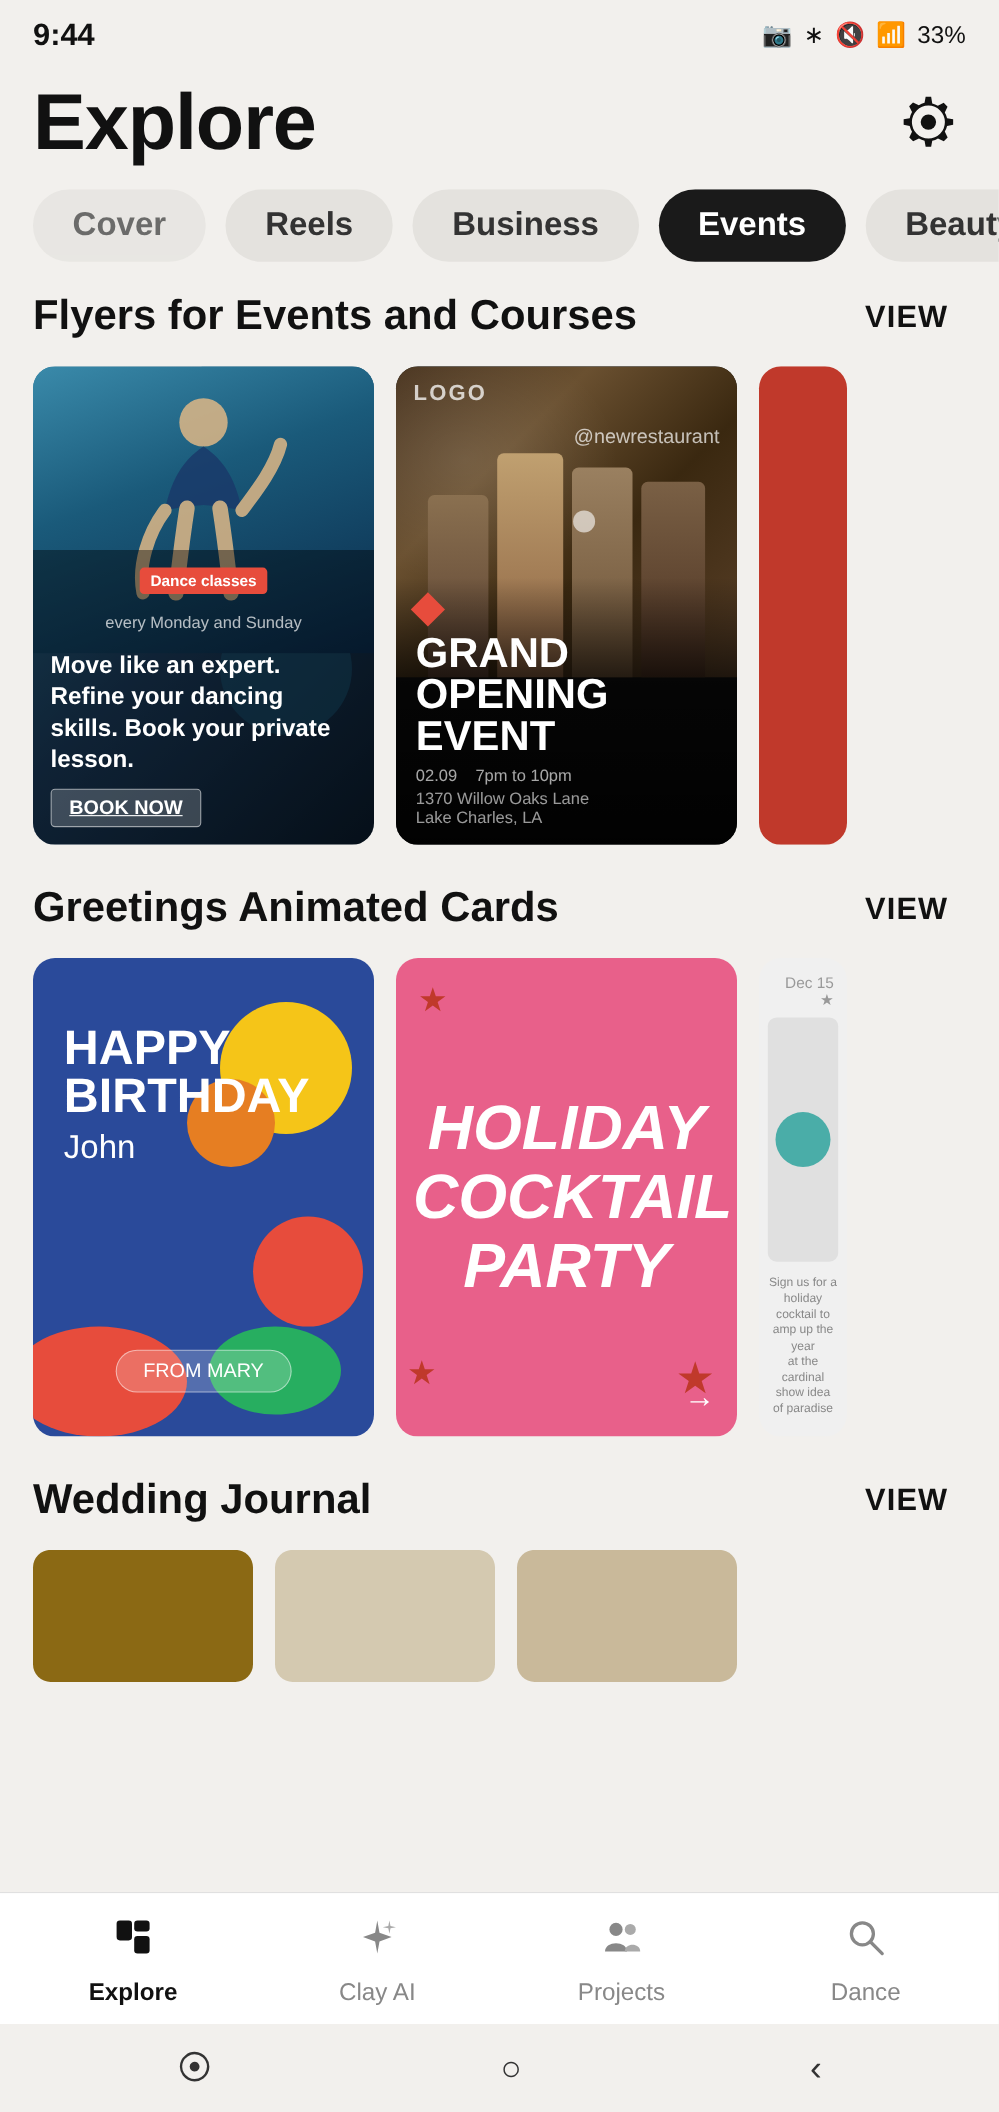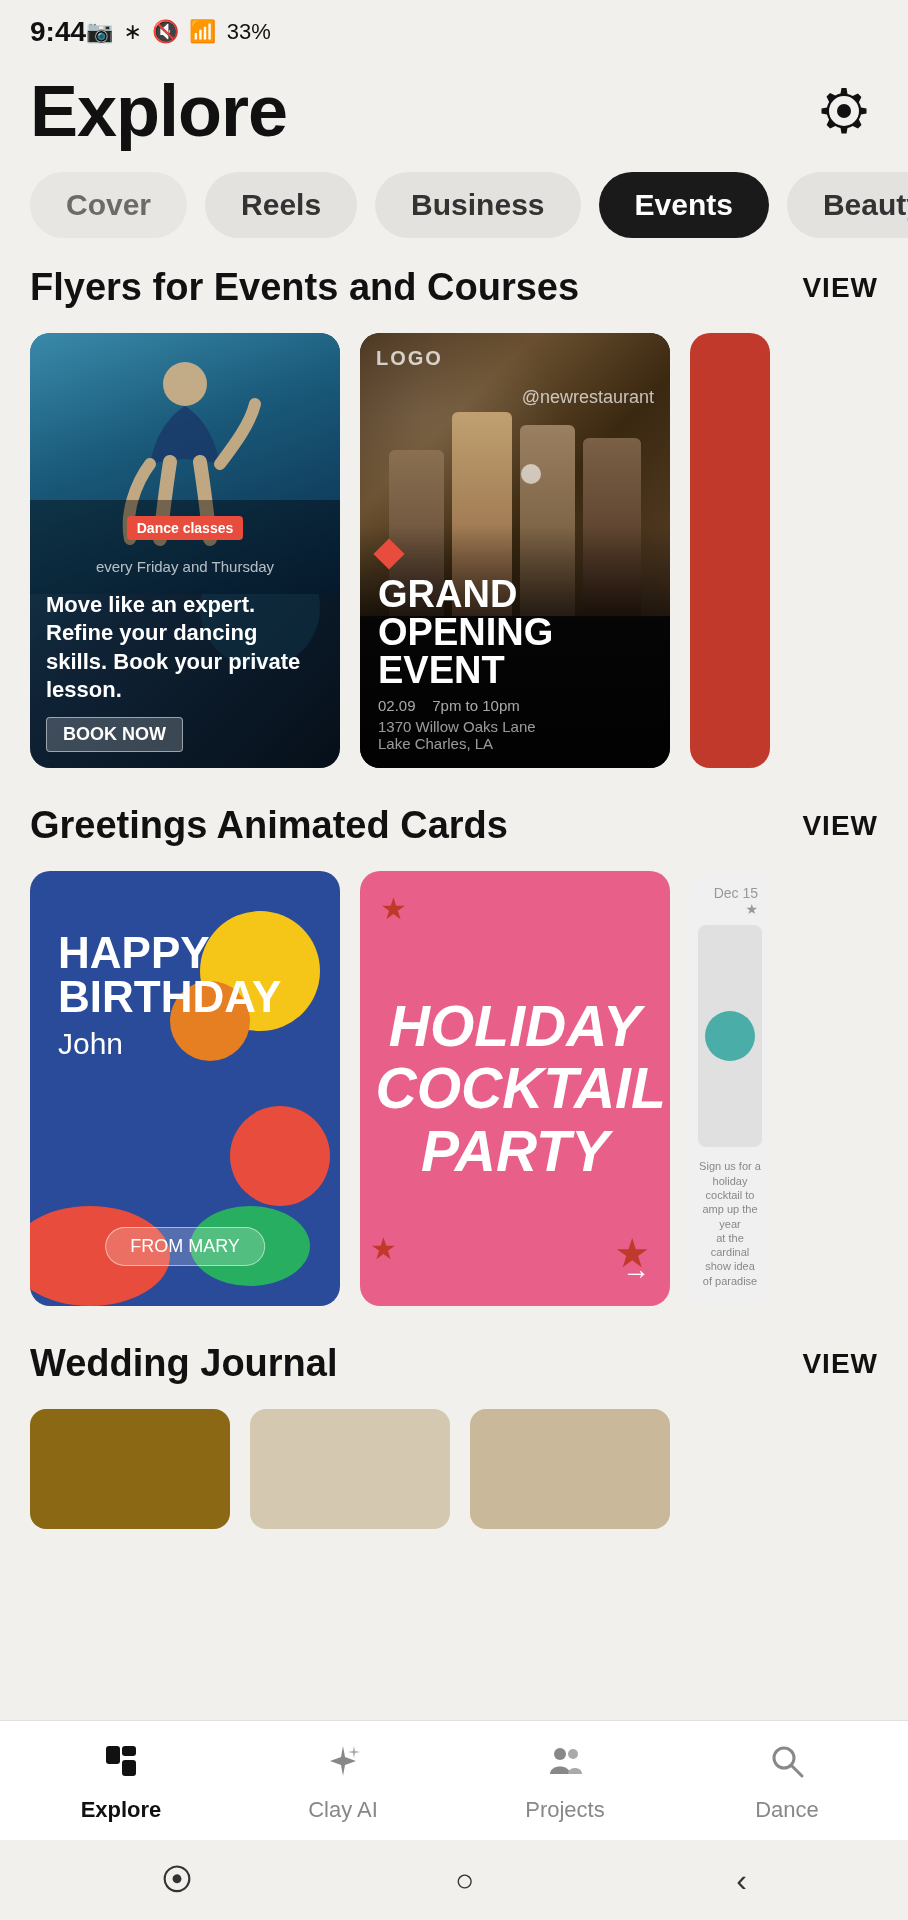--- a/index.html
+++ b/index.html
@@ -11,21 +11,21 @@
       font-family: -apple-system, BlinkMacSystemFont, 'Helvetica Neue', Arial, sans-serif;
       display: flex;
       flex-direction: column;
     }
 
     
     .status-bar {
       background: #f2f0ed;
       display: flex;
       align-items: center;
-      justify-content: flex-start;
+      justify-content: space-between;
       padding: 10px 30px 6px 30px;
       height: 60px;
     }
     .status-time {
       font-size: 28px;
       font-weight: 600;
       color: #111;
     }
     .status-icons {
       display: flex;
@@ -82,21 +82,21 @@
     .tab-pill.active {
       background: #1a1a1a;
       color: #fff;
     }
     .tab-pill.partial {
       opacity: 0.7;
     }
 
     
     .section {
-      padding: 0 0 36px 0;
+      padding: 0 16px 36px 0;
     }
     .section-header {
       display: flex;
       align-items: center;
       justify-content: space-between;
       padding: 0 30px 24px 30px;
     }
     .section-title {
       font-size: 38px;
       font-weight: 700;
@@ -447,24 +447,24 @@
                 <path d="M45 110 C30 130, 20 160, 25 185" stroke="#deb887" stroke-width="12" stroke-linecap="round" fill="none"></path>
                 <path d="M115 110 C130 90, 145 70, 150 50" stroke="#deb887" stroke-width="12" stroke-linecap="round" fill="none"></path>
                 <path d="M65 108 C60 140, 58 160, 55 185" stroke="#deb887" stroke-width="14" stroke-linecap="round" fill="none"></path>
                 <path d="M95 108 C100 140, 102 160, 105 185" stroke="#deb887" stroke-width="14" stroke-linecap="round" fill="none"></path>
               </svg>
             </div>
           </div>
           <div class="dance-text-area">
             <div style="display:flex;align-items:center;gap:10px;margin-bottom:8px;flex-direction:column;">
               <span class="dance-badge">Dance classes</span>
-              <span class="dance-day" style="font-size:15px;color:rgba(255,255,255,0.7);">every Friday and Thursday</span>
+              <span class="dance-day" style="font-size:15px;color:rgba(255,255,255,0.7);">every Monday and Sunday</span>
             </div>
             <div class="dance-headline">Move like an expert. Refine your dancing skills. Book your private lesson.</div>
-            <div class="dance-book-btn" style="display:inline-block;cursor:pointer;font-size:18px;">BOOK NOW</div>
+            <div class="dance-book-btn" style="display:inline-block;cursor:pointer;font-size:18px;text-decoration:underline;">BOOK NOW</div>
           </div>
         </div>
       </div>
 
       <div class="card card-medium" style="position:relative;background:#111;">
 
         <div style="position:absolute;top:0;left:0;right:0;height:65%;overflow:hidden;">
           <div class="grand-bg" style="position:relative;">
 
             <div style="position:absolute;bottom:0;left:0;right:0;height:90%;display:flex;align-items:flex-end;justify-content:center;gap:8px;padding:0 15px;">

